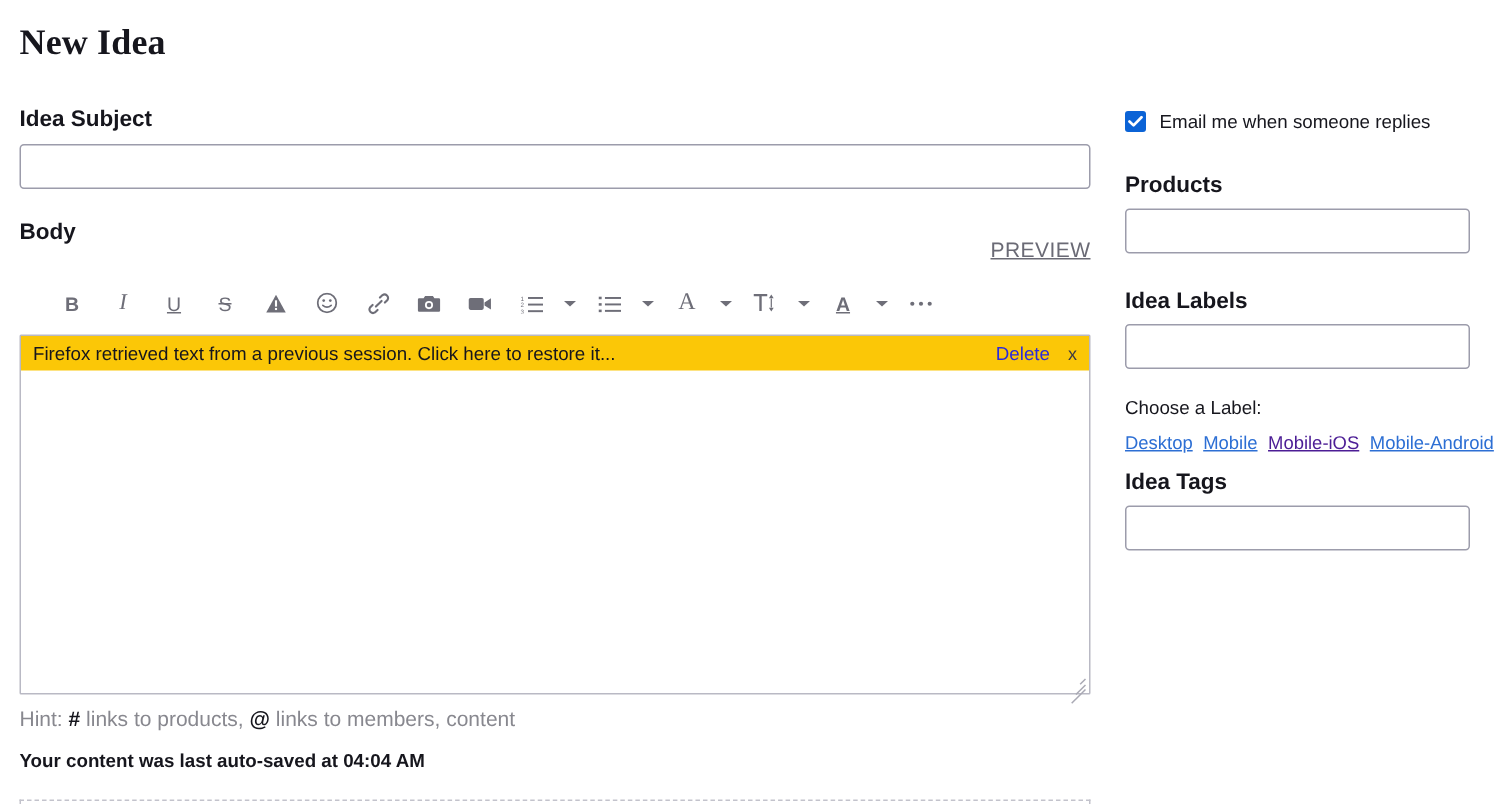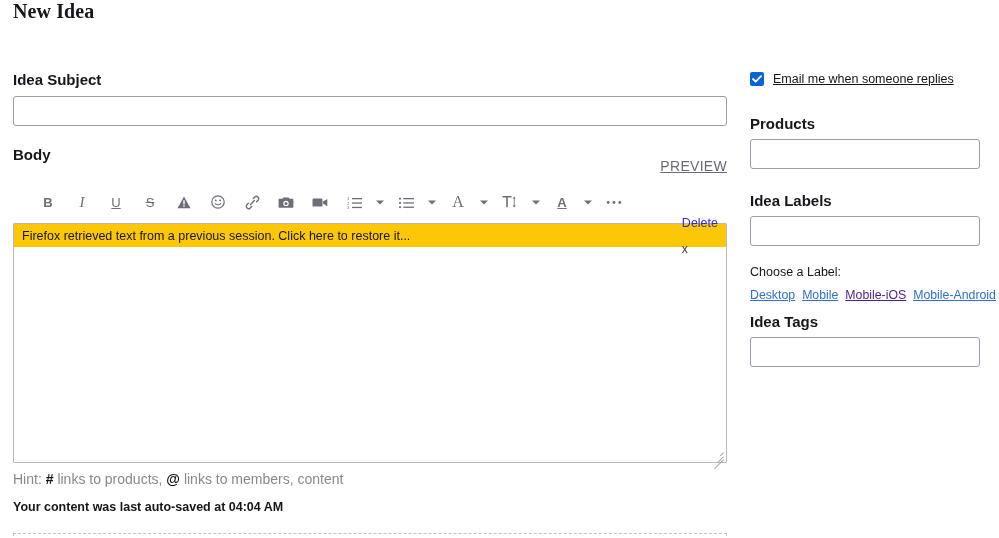--- a/index.html
+++ b/index.html
@@ -14,23 +14,23 @@
     font-family: "Liberation Sans", sans-serif;
     color: #16161d;
     overflow: hidden;
     position: relative;
   }
 
   
   .page-title {
     position: absolute;
     left: 13px;
-    top: 0;
+    top: 16px;
     font-family: "Liberation Serif", serif;
-    font-size: 20px;
+    font-size: 24px;
     font-weight: bold;
     letter-spacing: 0.1px;
     color: #16161d;
   }
 
   
   .left-col {
     position: absolute;
     left: 13px;
     top: 72px;
@@ -131,21 +131,20 @@
     background: #fbc707;
     height: 23px;
     padding: 0 8px 0 8px;
     font-size: 12.5px;
     color: #16161d;
   }
   .restore-msg { cursor: pointer; }
   .restore-right {
     display: flex;
     gap: 12px;
-    flex-direction: column;
   }
   .restore-delete {
     color: #2b2bdd;
     cursor: pointer;
     font-size: 12.5px;
   }
   .restore-close {
     color: #3a3a44;
     font-size: 12px;
     cursor: pointer;
@@ -197,23 +196,23 @@
 
   
   .right-col {
     position: absolute;
     left: 750px;
     top: 72px;
     width: 230px;
   }
   .check-row {
     display: flex;
+    align-items: center;
     gap: 9px;
     height: 18px;
-    text-decoration: underline;
   }
   .checkbox {
     width: 14px;
     height: 14px;
     border-radius: 2px;
     background: #0a6ce8;
     background: #0b63d6;
     display: flex;
     align-items: center;
     justify-content: center;

